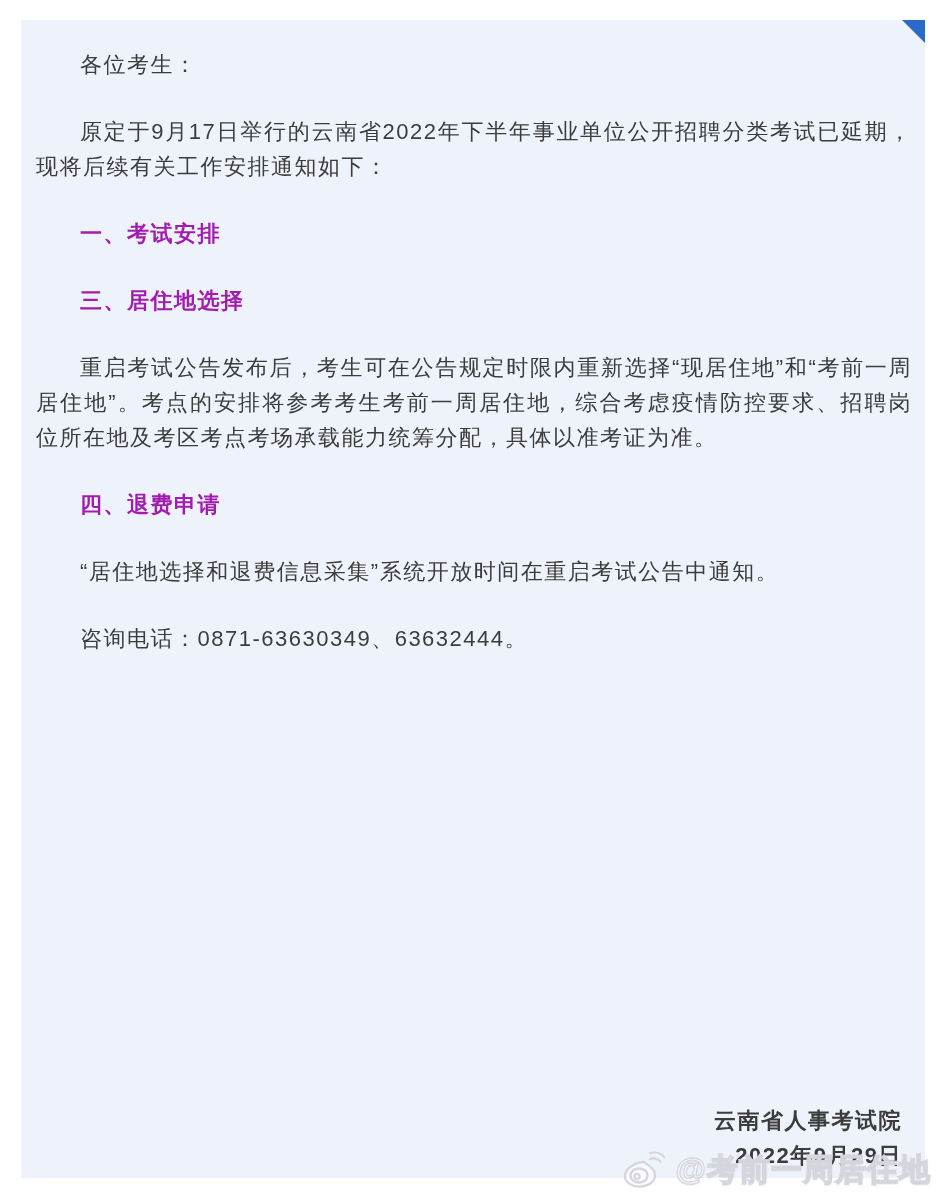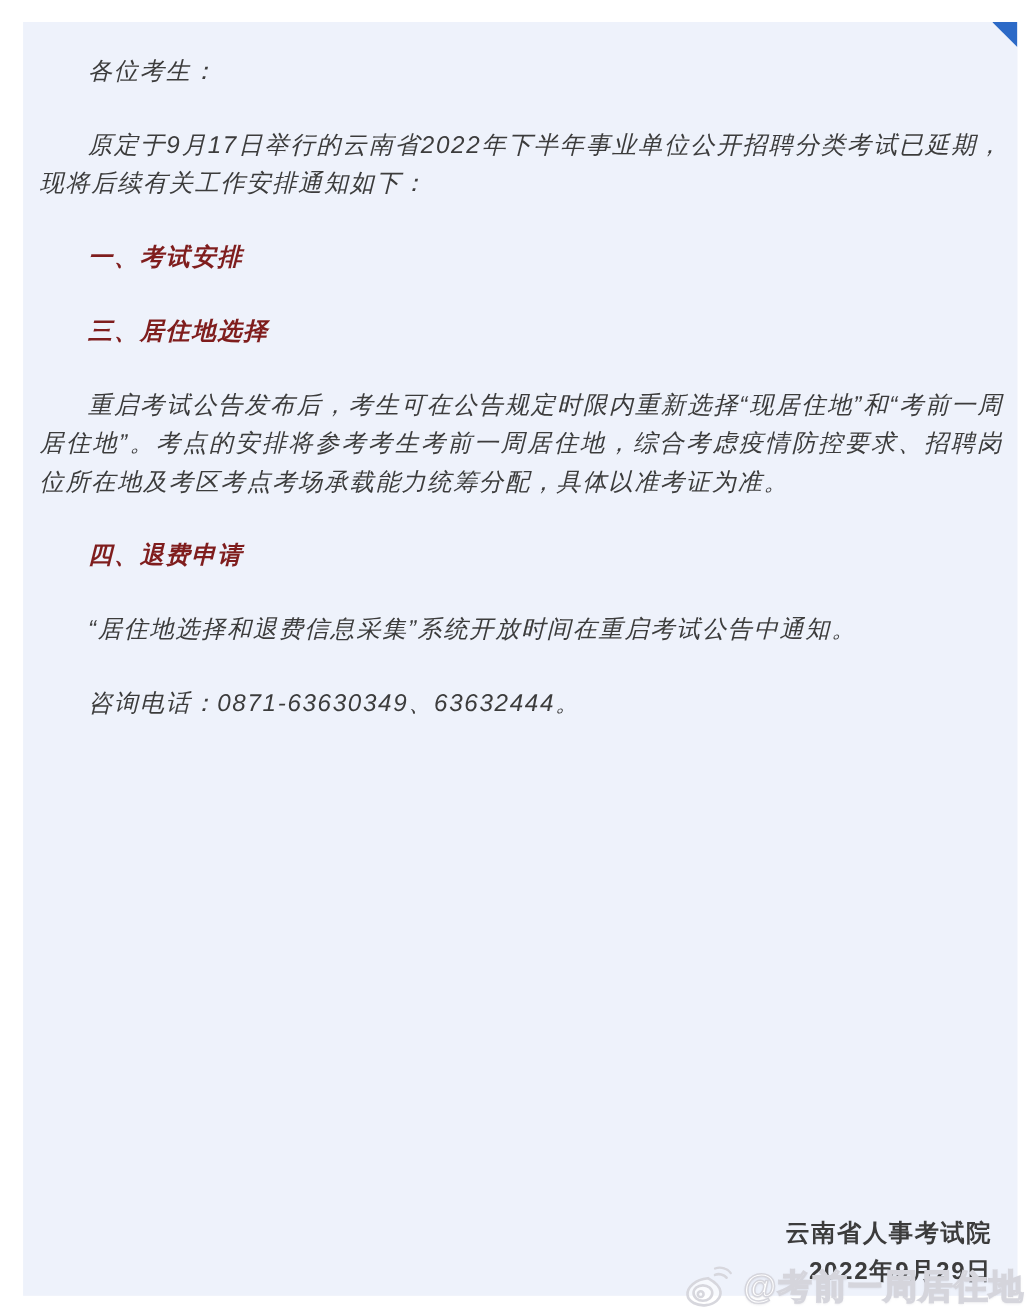--- a/index.html
+++ b/index.html
@@ -43,25 +43,24 @@
     padding: 27px 13px 0 15px;
     font-size: 22px;
     line-height: 35px;
     letter-spacing: 1.5px;
     color: #3C3C3C;
     text-align: justify;
   }
   .block {
     margin: 0 0 32px 0;
     text-indent: 2em;
-    font-style: italic;
   }
   .block.heading {
     font-weight: 700;
-    color: #7f1d1d;
+    color: #a21caf;
   }
   .bold {
     font-weight: 700;
     color: #2E2E2E;
   }
   .signature {
     margin-top: 56px;
     text-align: right;
     padding-right: 10px;
     text-indent: 0;

